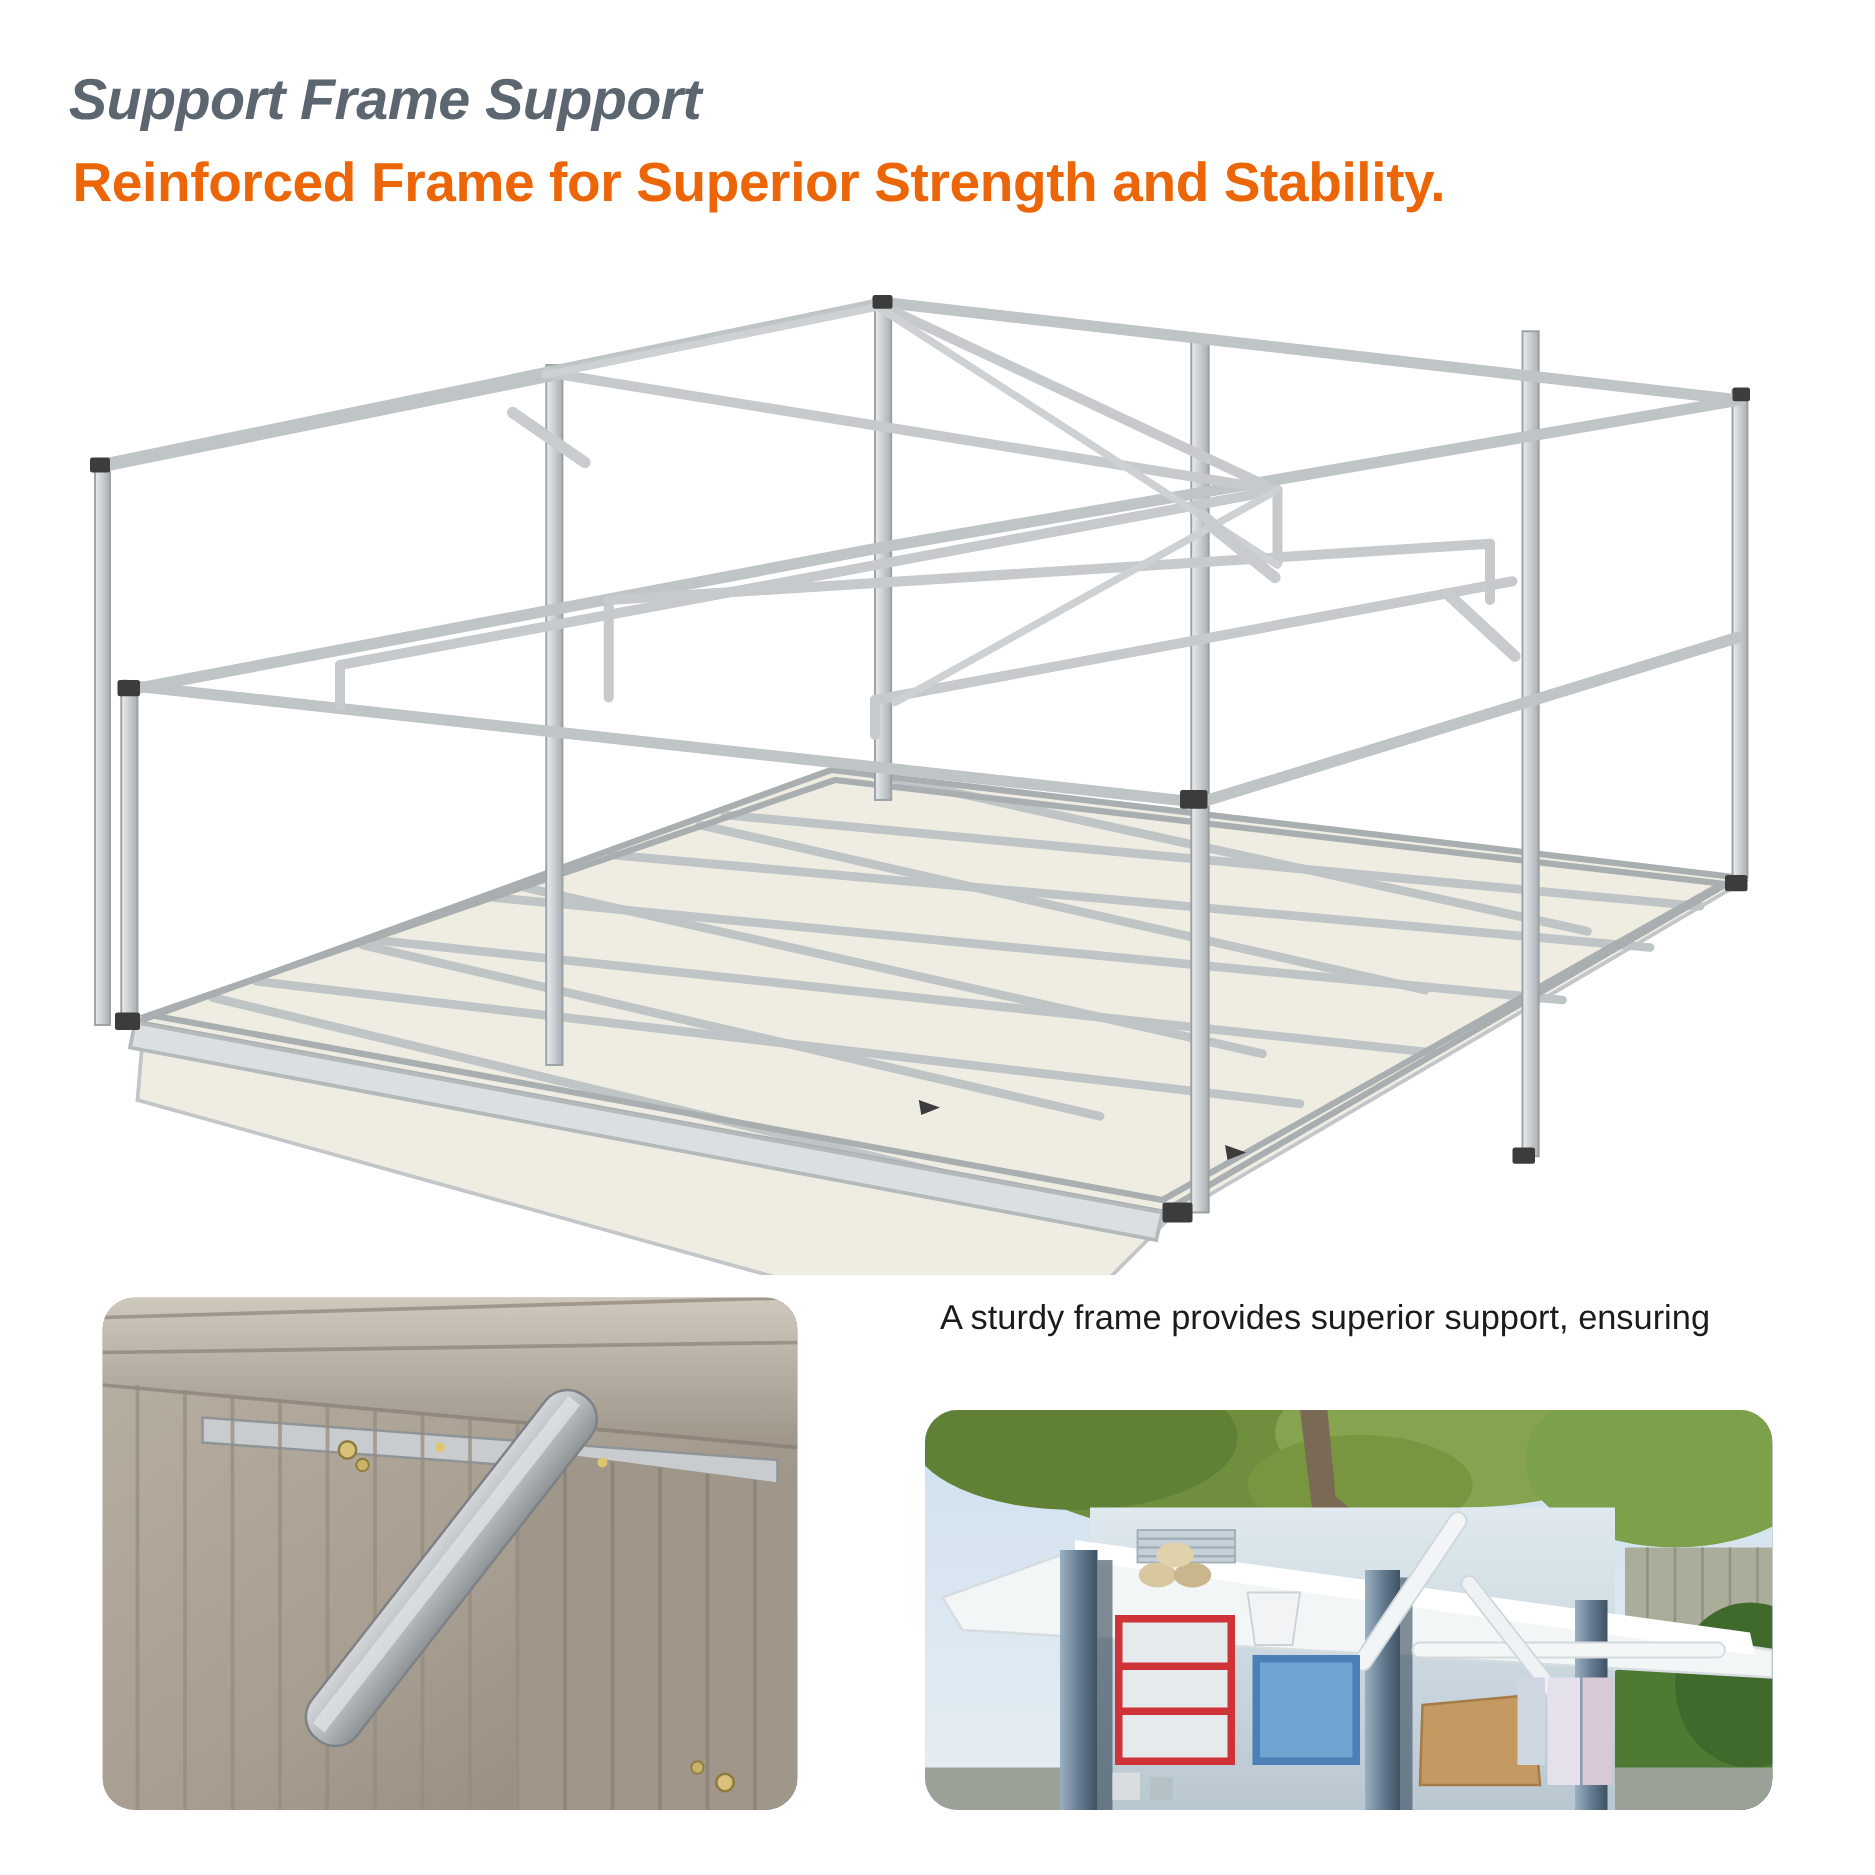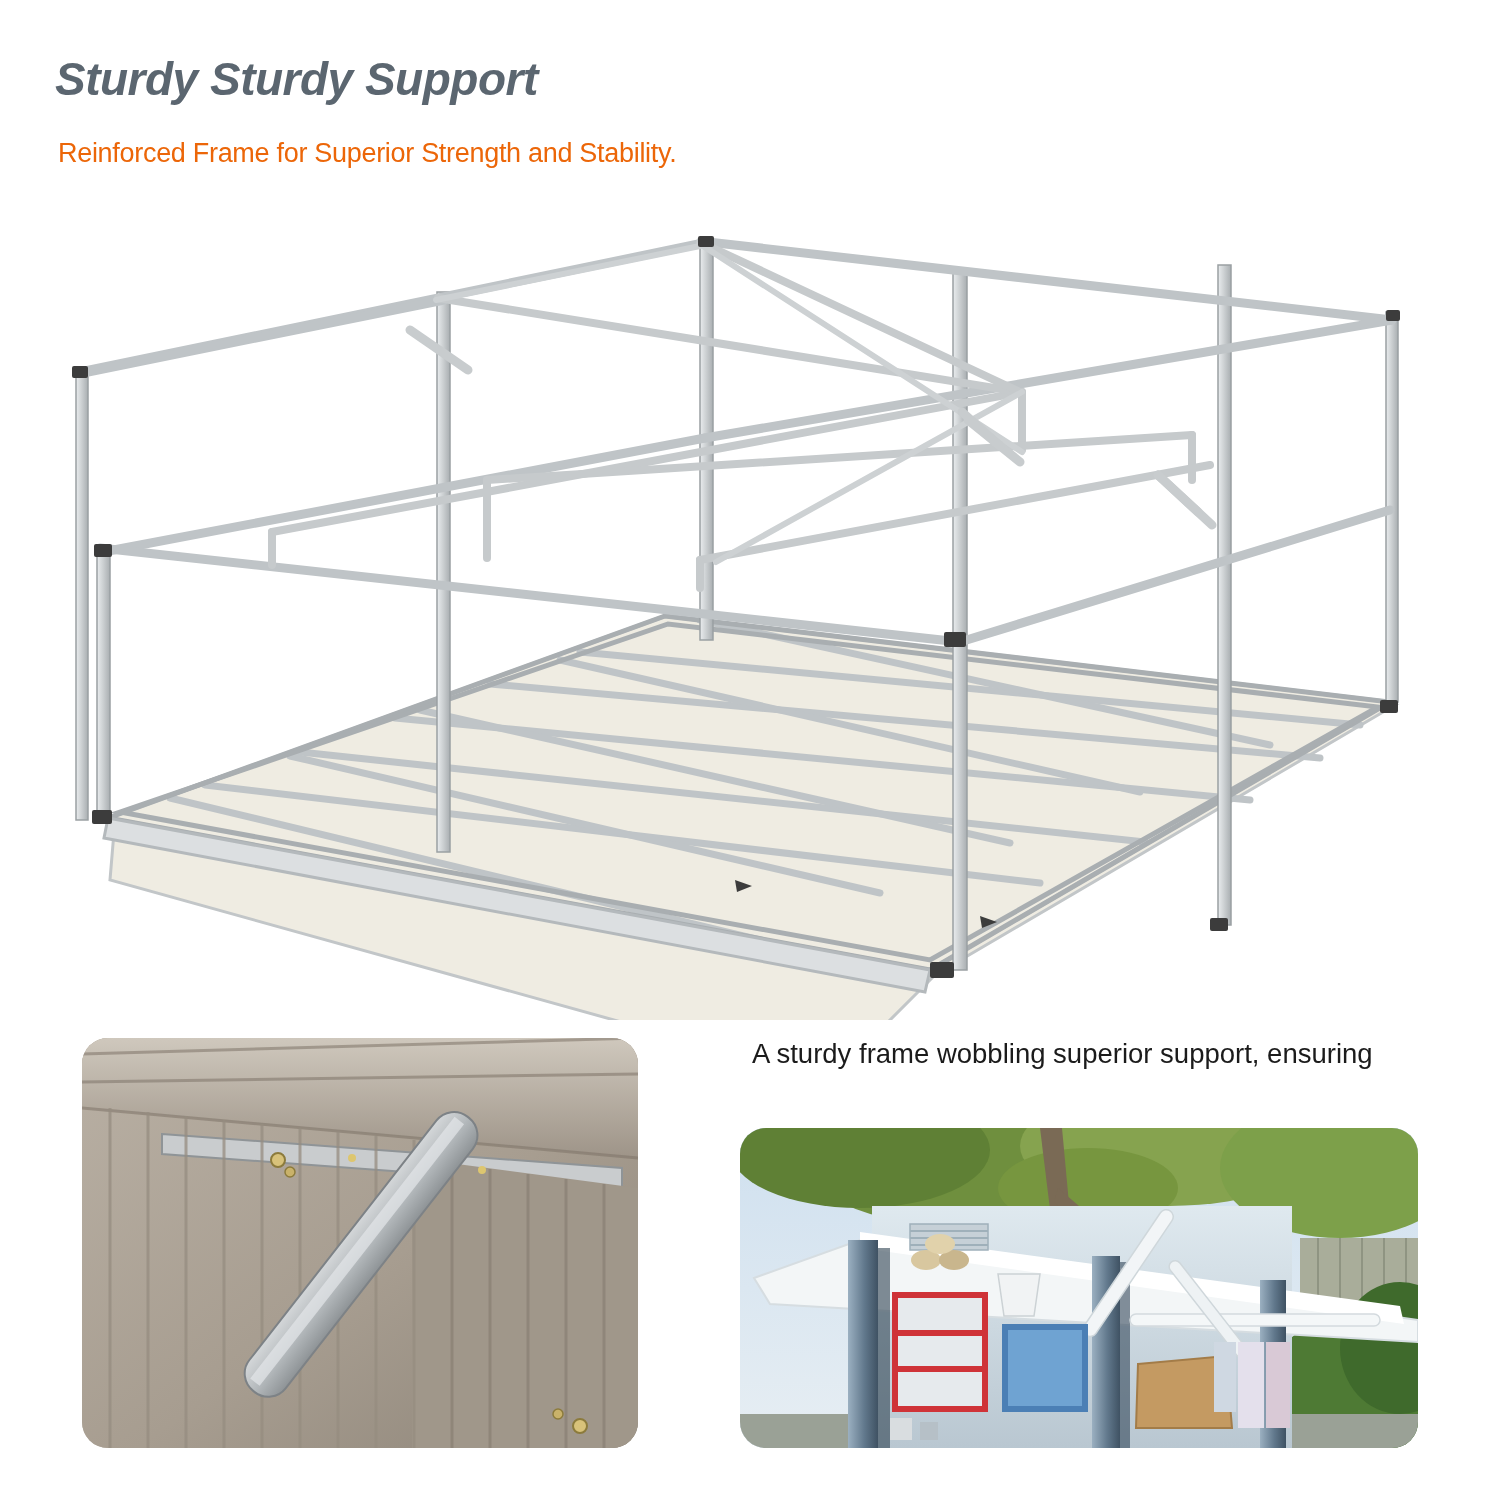--- a/index.html
+++ b/index.html
@@ -23,23 +23,23 @@
     font-size: 46px;
     font-weight: bold;
     font-style: italic;
     color: #5b6670;
     letter-spacing: -0.5px;
     white-space: nowrap;
   }
   .subheadline {
     position: absolute;
     left: 58px;
-    top: 138px;
-    font-size: 27px;
-    font-weight: normal;
+    top: 122px;
+    font-size: 44px;
+    font-weight: bold;
     color: #ec6608;
     letter-spacing: -0.3px;
     white-space: nowrap;
   }
 
   
   .diagram {
     position: absolute;
     left: 0;
     top: 180px;
@@ -76,21 +76,21 @@
     width: 730px;
     font-size: 27.5px;
     color: #1b1b1b;
     line-height: 1.45;
   }
   .caption .line { display: block; white-space: nowrap; }
 </style>
 </head>
 <body>
 
-<div class="headline">Sturdy Sturdy Support</div>
+<div class="headline">Support Frame Support</div>
 <div class="subheadline">Reinforced Frame for Superior Strength and Stability.</div>
 
 <div class="diagram">
   <svg width="1500" height="840" viewBox="0 0 1500 840" xmlns="http://www.w3.org/2000/svg">
     <defs>
       <linearGradient id="barGrad" x1="0" y1="0" x2="0" y2="1">
         <stop offset="0%" stop-color="#e9ecee"></stop>
         <stop offset="45%" stop-color="#cdd1d3"></stop>
         <stop offset="100%" stop-color="#a9aeb1"></stop>
       </linearGradient>
@@ -210,21 +210,21 @@
     </g>
 
     <g fill="#3c3c3c">
       <polygon points="735,700 752,706 737,712"></polygon>
       <polygon points="980,736 997,742 982,748"></polygon>
     </g>
   </svg>
 </div>
 
 <div class="caption">
-  <span class="line">A sturdy frame wobbling superior support, ensuring</span>
+  <span class="line">A sturdy frame provides superior support, ensuring</span>
 </div>
 
 <div class="photo-left">
   <svg width="556" height="410" viewBox="0 0 556 410" xmlns="http://www.w3.org/2000/svg">
     <defs>
       <linearGradient id="wallG" x1="0" y1="0" x2="1" y2="1">
         <stop offset="0%" stop-color="#b9b0a4"></stop>
         <stop offset="55%" stop-color="#a79d90"></stop>
         <stop offset="100%" stop-color="#8d8478"></stop>
       </linearGradient>

